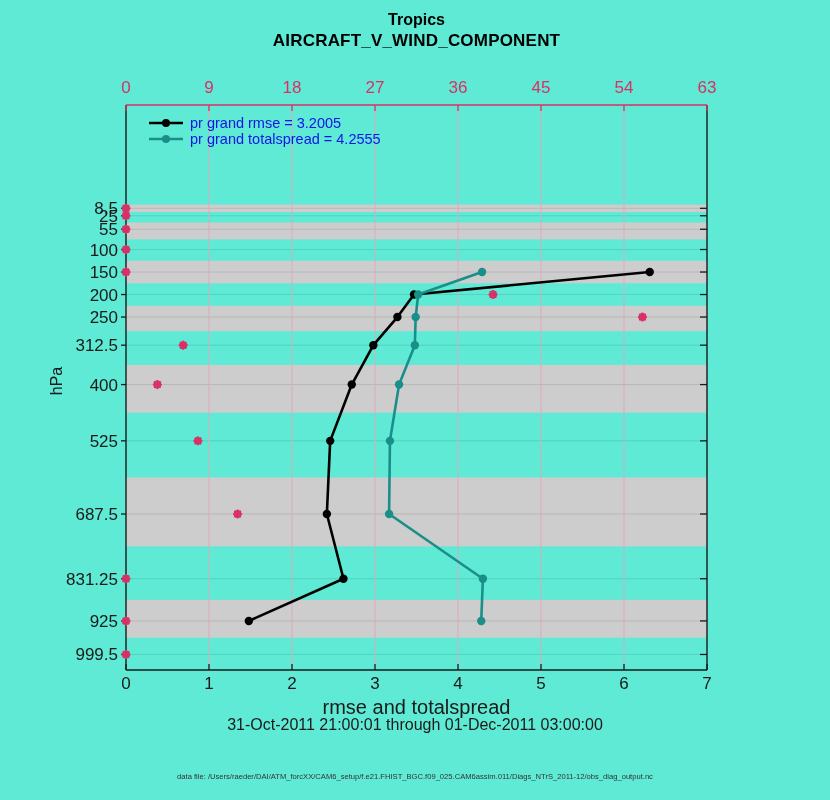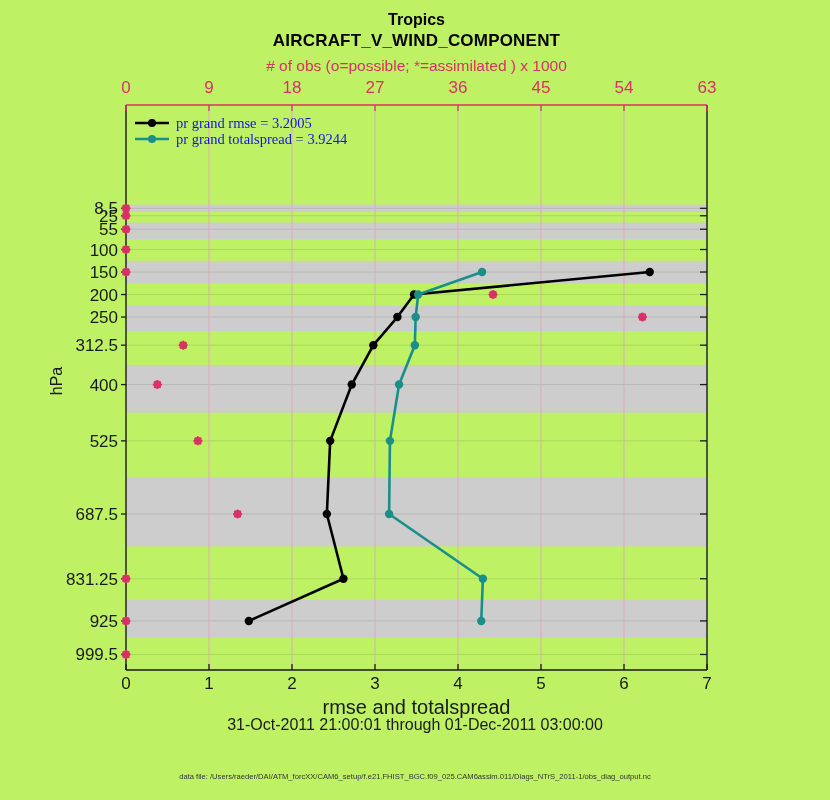--- a/index.html
+++ b/index.html
@@ -1,48 +1,47 @@
 <!DOCTYPE html>
 <html><head>
 <meta charset="utf-8">
 <style>
   html,body{margin:0;padding:0;background:#ffffff;}
   .figure{
     position:relative;
     width:830px;height:800px;
-    background:#bef264;
+    background:#5eead4;
     font-family:"Liberation Sans", sans-serif;
     overflow:hidden;
   }
   .abs{position:absolute;}
   .title-block{left:126px;top:10px;width:581px;text-align:center;}
   .title1{font-size:16px;font-weight:bold;color:#000;line-height:20px;}
   .title2{font-size:17px;font-weight:bold;color:#000;line-height:21px;letter-spacing:0.2px;}
   .obs-label{left:126px;top:57px;width:581px;text-align:center;font-size:15.5px;}
   .ylabel{left:34px;top:372px;width:46px;text-align:center;font-size:16px;color:#1a1a1a;transform:rotate(-90deg);}
   .xlabel{left:126px;top:696px;width:581px;text-align:center;font-size:20px;color:#1a1a1a;}
   .date-line{left:0px;top:716px;width:830px;text-align:center;font-size:16px;color:#1a1a1a;}
   .datafile{left:0px;top:772px;width:830px;text-align:center;font-size:7.6px;color:#333;}
-  .legend{left:134px;top:115px;font-family:Liberation Serif, serif;}
+  .legend{left:148px;top:115px;}
   .legend-row{display:flex;align-items:center;height:16px;margin-bottom:0px;}
   .legend-icon{width:36px;height:10px;margin-right:6px;flex:0 0 auto;}
   .legend-label{font-size:14.5px;white-space:nowrap;}
   svg text{font-family:"Liberation Sans", sans-serif;}
 </style>
 </head>
 <body>
 
 <div class="figure">
 
   <div class="abs title-block">
     <div class="title1">Tropics</div>
     <div class="title2">AIRCRAFT_V_WIND_COMPONENT</div>
   </div>
 
-  <div class="abs obs-label" id="obs-label" style="color: rgb(217, 48, 102);"># of obs (o=possible; *=assimilated ) x 1000</div>
 
   <svg id="plot" class="abs" style="left:0;top:0" width="830" height="800" viewBox="0 0 830 800">
       <rect x="126" y="204.6065737051793" width="581" height="7.428286852589622" fill="#CDCDCD"></rect>
       <rect x="126" y="222.50199203187253" width="581" height="16.882470119521884" fill="#CDCDCD"></rect>
       <rect x="126" y="260.76892430278883" width="581" height="22.50996015936255" fill="#CDCDCD"></rect>
       <rect x="126" y="305.78884462151393" width="581" height="25.32370517928291" fill="#CDCDCD"></rect>
       <rect x="126" y="364.87749003984067" width="581" height="47.8336653386454" fill="#CDCDCD"></rect>
       <rect x="126" y="477.42729083665336" width="581" height="68.93675298804783" fill="#CDCDCD"></rect>
       <rect x="126" y="599.8251992031873" width="581" height="37.87300796812747" fill="#CDCDCD"></rect>
       <line x1="126" y1="208.3207171314741" x2="707" y2="208.3207171314741" stroke="rgba(0,0,0,0.10)" stroke-width="1"></line>
@@ -269,22 +268,22 @@
         <line class="lg-line-0" x1="1" y1="5" x2="35" y2="5" stroke-width="2.6" stroke="#000000"></line>
         <circle class="lg-dot-0" cx="18" cy="5" r="4" fill="#000000"></circle>
       </svg>
       <span class="legend-label" id="lg-text-0" style="color: rgb(18, 18, 232);">pr grand rmse = 3.2005</span>
     </div>
     <div class="legend-row">
       <svg class="legend-icon" viewBox="0 0 36 10">
         <line class="lg-line-1" x1="1" y1="5" x2="35" y2="5" stroke-width="2.6" stroke="#1A8F89"></line>
         <circle class="lg-dot-1" cx="18" cy="5" r="4" fill="#1A8F89"></circle>
       </svg>
-      <span class="legend-label" id="lg-text-1" style="color: rgb(18, 18, 232);">pr grand totalspread = 3.9244</span>
+      <span class="legend-label" id="lg-text-1" style="color: rgb(18, 18, 232);">pr grand totalspread = 4.2555</span>
     </div>
   </div>
 
   <div class="abs ylabel">hPa</div>
   <div class="abs xlabel">rmse and totalspread</div>
   <div class="abs date-line">31-Oct-2011 21:00:01 through 01-Dec-2011 03:00:00</div>
-  <div class="abs datafile">data file: /Users/raeder/DAI/ATM_forcXX/CAM6_setup/f.e21.FHIST_BGC.f09_025.CAM6assim.011/Diags_NTrS_2011-1/obs_diag_output.nc</div>
+  <div class="abs datafile">data file: /Users/raeder/DAI/ATM_forcXX/CAM6_setup/f.e21.FHIST_BGC.f09_025.CAM6assim.011/Diags_NTrS_2011-12/obs_diag_output.nc</div>
 
 </div>
 
 </body></html>

